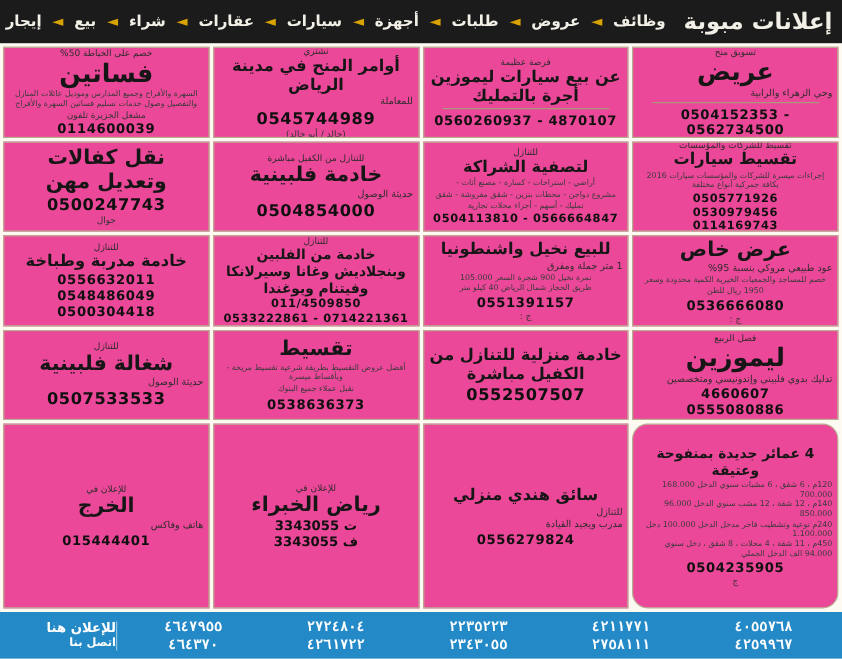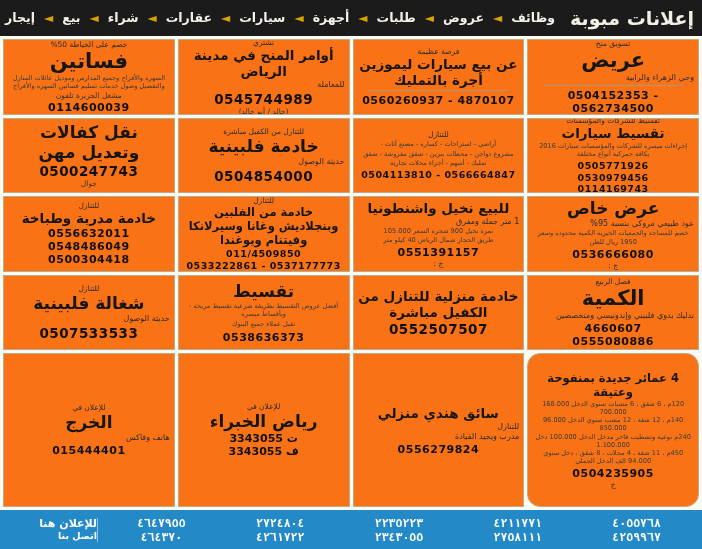--- a/index.html
+++ b/index.html
@@ -63,21 +63,21 @@
     left: 0;
     width: 702px;
     height: 474px;
     display: grid;
     grid-template-columns: repeat(4, 1fr);
     grid-template-rows: repeat(6, 1fr);
     gap: 3px;
     padding: 3px;
   }
   .ad {
-    background: #f97316;
+    background: #ec4899;
     border: 1px solid #b9ad90;
     padding: 3px 4px;
     display: flex;
     flex-direction: column;
     align-items: center;
     justify-content: center;
     text-align: center;
     overflow: hidden;
     position: relative;
   }
@@ -238,20 +238,21 @@
       <div class="top">تقسيط للشركات والمؤسسات</div>
       <div class="title sm">تقسيط سيارات</div>
       <div class="body">إجراءات ميسرة للشركات والمؤسسات سيارات 2016 بكافة جمركية أنواع مختلفة</div>
       <div class="phone xs" style="white-space:pre-line">0505771926
 0530979456
 0114169743</div>
     </div>
 
     <div class="ad">
       <div class="top">للتنازل</div>
+      <div class="title sm">لتصفية الشراكة</div>
       <div class="body">أراضي - استراحات - كسارة - مصنع أثاث -</div>
       <div class="body">مشروع دواجن - محطات بنزين - شقق مفروشة - شقق تمليك - أسهم - أجزاء محلات تجارية</div>
       <div class="phone xs">0504113810 - 0566664847</div>
     </div>
 
     <div class="ad">
       <div class="top">للتنازل من الكفيل مباشرة</div>
       <div class="title">خادمة فلبينية</div>
       <div class="sub">حديثة الوصول</div>
       <div class="phone">0504854000</div>
@@ -277,34 +278,34 @@
       <div class="body" style="white-space:pre-line">نمرة نخيل 900 شجرة    السعر 105.000
 طريق الحجاز شمال الرياض 40 كيلو متر</div>
       <div class="phone sm">0551391157</div>
       <div class="label">ج :</div>
     </div>
 
     <div class="ad">
       <div class="top">للتنازل</div>
       <div class="title xs">خادمة من الفلبين وبنجلاديش وغانا وسيرلانكا وفيتنام ويوغندا</div>
       <div class="phone xs" style="white-space:pre-line">011/4509850
-0533222861 - 0537177773</div>
+0533222861 - 0714221361</div>
     </div>
 
     <div class="ad">
       <div class="top">للتنازل</div>
       <div class="title sm">خادمة مدربة وطباخة</div>
       <div class="phone sm" style="white-space:pre-line">0556632011
 0548486049
 0500304418</div>
     </div>
 
     <div class="ad">
       <div class="top">فصل الربيع</div>
-      <div class="title lg">الكمية</div>
+      <div class="title lg">ليموزين</div>
       <div class="sub">تدليك بدوي فلبيني وإندونيسي ومتخصصين</div>
       <div class="phone sm" style="white-space:pre-line">4660607
 0555080886</div>
     </div>
 
     <div class="ad">
       <div class="title sm">خادمة منزلية للتنازل من الكفيل مباشرة</div>
       <div class="phone">0552507507</div>
     </div>
 
@@ -317,21 +318,21 @@
 
     <div class="ad">
       <div class="top">للتنازل</div>
       <div class="title">شغالة فلبينية</div>
       <div class="sub">حديثة الوصول</div>
       <div class="phone">0507533533</div>
     </div>
 
     <div class="ad" style="grid-column: 1; grid-row: 5 / span 2; border-radius: 13px;">
       <div class="title xs">4 عمائر جديدة بمنفوحة وعتيقة</div>
-      <div class="body" style="white-space:pre-line; text-align:center;">120م ، 6 شقق ، 6 مشبات سنوي الدخل 168.000    700.000
+      <div class="body" style="white-space:pre-line; text-align:right;">120م ، 6 شقق ، 6 مشبات سنوي الدخل 168.000    700.000
 140م ، 12 شقة ، 12 مشب سنوي الدخل 96.000    850.000
 240م نوعية وتشطيب فاخر مدخل الدخل 100.000 دخل 1.100.000
 450م ، 11 شقة ، 4 محلات ، 8 شقق ، دخل سنوي 94.000 الف الدخل الجملي</div>
       <div class="phone sm">0504235905</div>
       <div class="label">ج</div>
     </div>
 
     <div class="ad" style="grid-column: 2; grid-row: 5 / span 2;">
       <div class="title sm">سائق هندي منزلي</div>
       <div class="sub">للتنازل</div>

